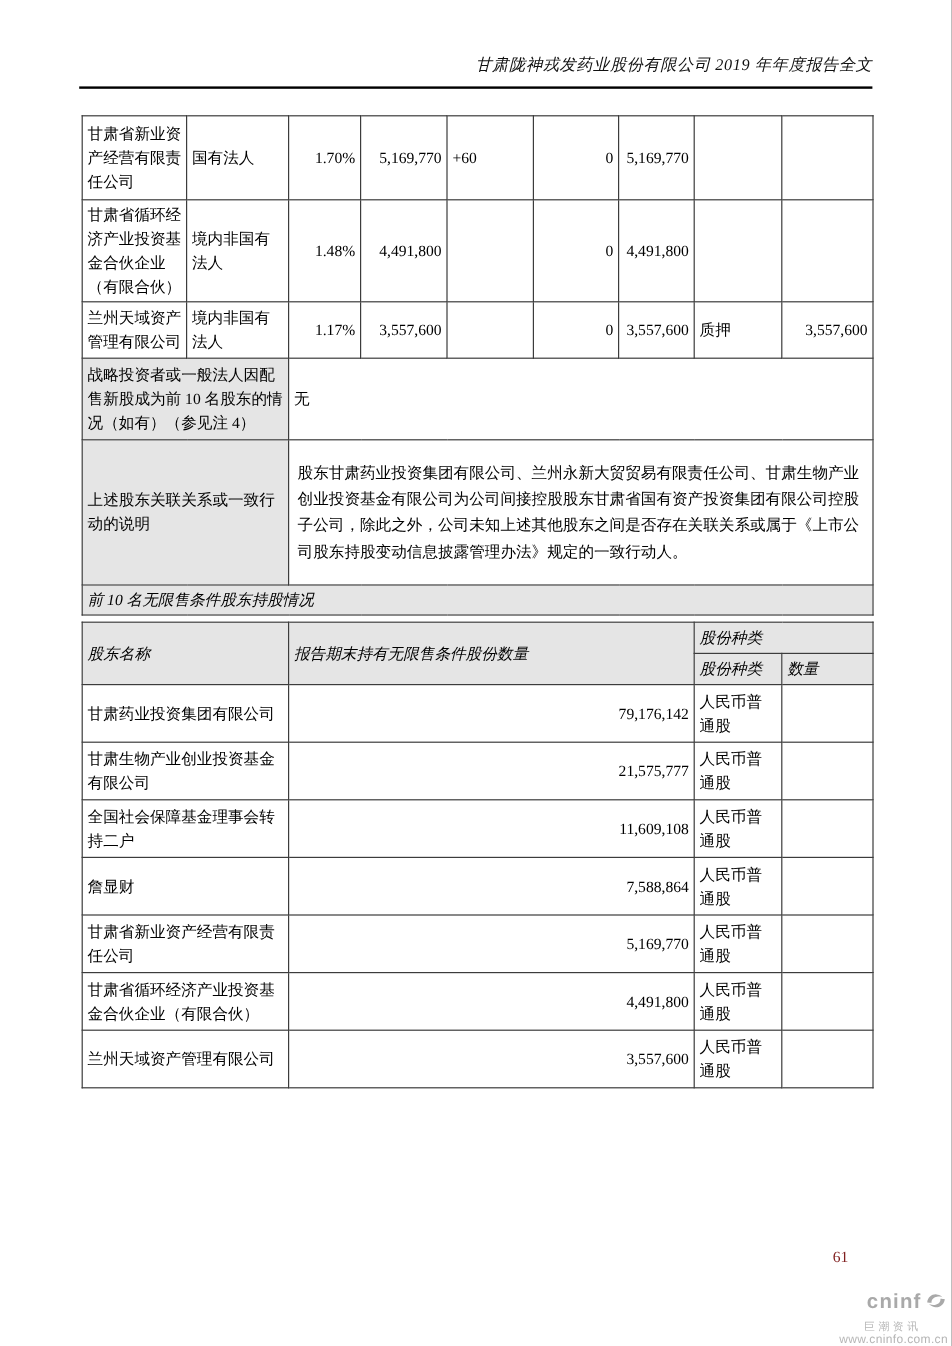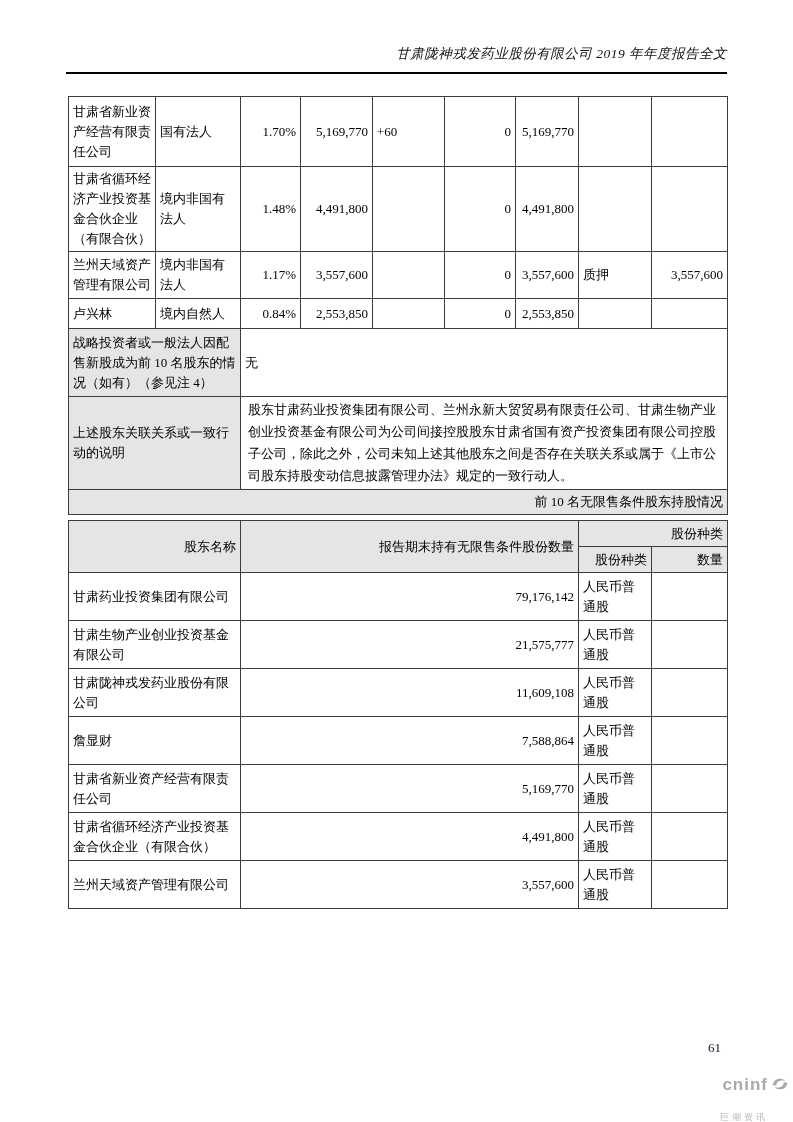--- a/index.html
+++ b/index.html
@@ -34,42 +34,42 @@
     padding: 2px 4px;
     line-height: 20px;
     vertical-align: middle;
     font-weight: normal;
     overflow: hidden;
     word-break: break-all;
     text-align: left;
   }
   .gray { background: #e5e5e5; }
   .ar { text-align: right; }
-  .ac { text-align: right; }
-  .long-text { line-height: 22px; padding: 2px 7px; font-family: Liberation Serif, serif; }
+  .ac { text-align: left; font-style: italic; }
+  .long-text { line-height: 22px; padding: 16px 7px; font-family: Liberation Serif, serif; }
   .t2 { margin-top: 5px; }
 
   .page-number {
-    position: absolute; top: 1040px; right: 72px;
-    font-size: 13px; color: #0f172a;
+    position: absolute; top: 1040px; right: 86px;
+    font-size: 13px; color: #7f1d1d;
   }
   .cninfo-logo {
     position: absolute; right: 3px; top: 1074px; width: 160px;
     text-align: right; color: #b0b0b0;
     font-family: "Liberation Sans", sans-serif;
     line-height: 1;
   }
   .logo-row { display: flex; justify-content: flex-end; align-items: center; }
   .logo-brand {
     font-size: 17px; font-weight: bold; color: #a9a9a9; letter-spacing: 1px;
   }
   .logo-swirl { width: 20px; height: 20px; margin-left: 2px; }
   .logo-cn {
     font-size: 9px; letter-spacing: 3px; color: #b5b5b5;
-    margin: 19px 22px 2px 0;
+    margin: 7px 22px 2px 0;
     text-align: right;
   }
   .logo-url { font-size: 10px; color: #b5b5b5; letter-spacing: 0.3px; }
 </style>
 </head>
 <body>
 
 <div class="page">
 
   <div class="page-header">甘肃陇神戎发药业股份有限公司 2019 年年度报告全文</div>
@@ -116,31 +116,20 @@
         <td>兰州天域资产管理有限公司</td>
         <td>境内非国有法人</td>
         <td class="ar">1.17%</td>
         <td class="ar">3,557,600</td>
         <td></td>
         <td class="ar">0</td>
         <td class="ar">3,557,600</td>
         <td>质押</td>
         <td class="ar">3,557,600</td>
       </tr>
-      <tr style="height:30px">
-        <td>卢兴林</td>
-        <td>境内自然人</td>
-        <td class="ar">0.84%</td>
-        <td class="ar">2,553,850</td>
-        <td></td>
-        <td class="ar">0</td>
-        <td class="ar">2,553,850</td>
-        <td></td>
-        <td class="ar"></td>
-      </tr>
       <tr style="height:68px">
         <td colspan="2" class="gray">战略投资者或一般法人因配售新股成为前 10 名股东的情况（如有）（参见注 4）</td>
         <td colspan="7">无</td>
       </tr>
       <tr style="height:89px">
         <td colspan="2" class="gray">上述股东关联关系或一致行动的说明</td>
         <td colspan="7" class="long-text">股东甘肃药业投资集团有限公司、兰州永新大贸贸易有限责任公司、甘肃生物产业创业投资基金有限公司为公司间接控股股东甘肃省国有资产投资集团有限公司控股子公司，除此之外，公司未知上述其他股东之间是否存在关联关系或属于《上市公司股东持股变动信息披露管理办法》规定的一致行动人。</td>
       </tr>
       <tr style="height:25px">
         <td colspan="9" class="gray ac">前 10 名无限售条件股东持股情况</td>
@@ -171,21 +160,21 @@
         <td>人民币普通股</td>
         <td></td>
       </tr>
       <tr style="height:48px">
         <td>甘肃生物产业创业投资基金有限公司</td>
         <td class="ar">21,575,777</td>
         <td>人民币普通股</td>
         <td></td>
       </tr>
       <tr style="height:48px">
-        <td>甘肃陇神戎发药业股份有限公司</td>
+        <td>全国社会保障基金理事会转持二户</td>
         <td class="ar">11,609,108</td>
         <td>人民币普通股</td>
         <td></td>
       </tr>
       <tr style="height:48px">
         <td>詹显财</td>
         <td class="ar">7,588,864</td>
         <td>人民币普通股</td>
         <td></td>
       </tr>

